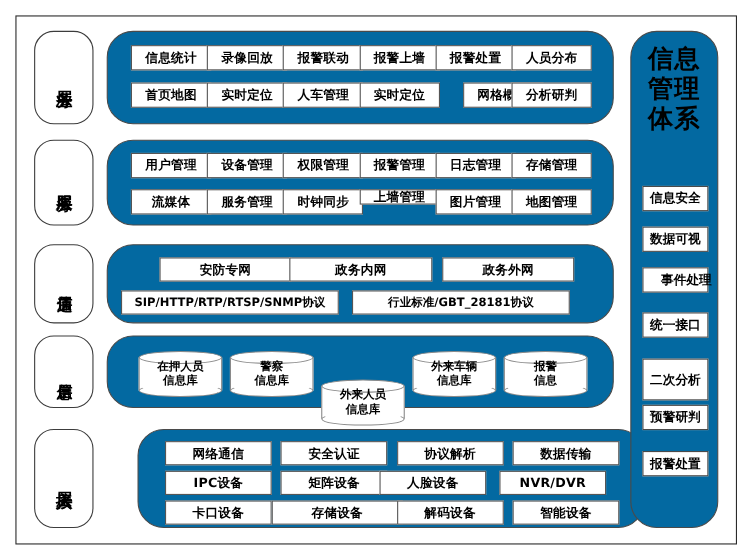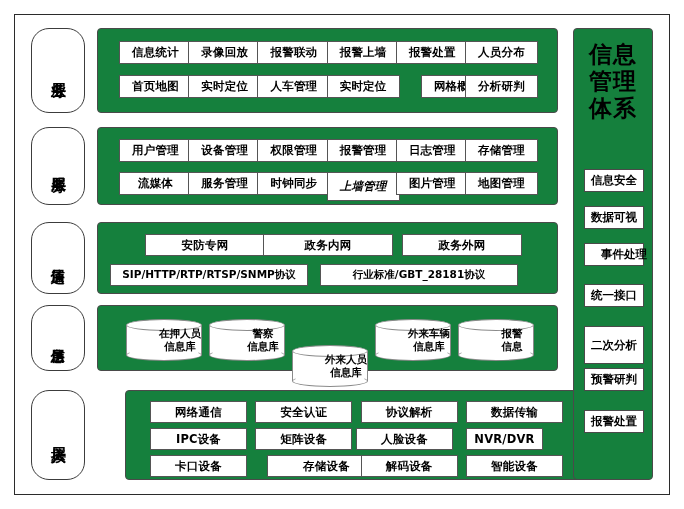--- a/index.html
+++ b/index.html
@@ -31,22 +31,22 @@
     border: 1.5px solid #2b2b2b;
     box-sizing: border-box;
     background: #ffffff;
   }
 
   
   .rounded-box {
     position: absolute;
     box-sizing: border-box;
     border: 1.4px solid #4a4a4a;
-    border-radius: 4px;
-    background: #15803d;
+    border-radius: 24px;
+    background: #0369a1;
   }
 
   
   .layer-label {
     position: absolute;
     box-sizing: border-box;
     border: 1.4px solid #3c3c3c;
     border-radius: 18px;
     background: #ffffff;
     display: flex;
@@ -130,21 +130,20 @@
     display: flex;
     flex-direction: column;
     align-items: center;
     justify-content: center;
     font-size: 10.5px;
     font-weight: bold;
     color: #000000;
     line-height: 1.25;
     text-align: center;
     white-space: nowrap;
-    padding-left: 16px;
   }
 
   
   .side-title {
     position: absolute;
     left: 0;
     top: 12px;
     width: 100%;
     text-align: center;
     font-size: 23px;
@@ -257,21 +256,21 @@
 
     <div class="item-box" style="left:21px; top:44px; width:73px; height:23px;">
         <span>流媒体</span>
       </div>
     <div class="item-box" style="left: 90.2px; top: 44px; width: 73px; height: 23px;">
         <span>服务管理</span>
       </div>
     <div class="item-box" style="left: 159.4px; top: 44px; width: 73px; height: 23px;">
         <span>时钟同步</span>
       </div>
-    <div class="item-box" style="left: 228.6px; top: 44px; width: 73px; height: 29px; font-style: italic;">
+    <div class="item-box" style="left: 228.6px; top: 44px; width: 73px; height: 14px;">
         <span>上墙管理</span>
       </div>
     <div class="item-box" style="left: 297.8px; top: 44px; width: 73px; height: 23px;">
         <span>图片管理</span>
       </div>
     <div class="item-box" style="left: 367px; top: 44px; width: 73px; height: 23px;">
         <span>地图管理</span>
       </div>
   </div>
 
@@ -359,31 +358,31 @@
     <div class="item-box" style="left: 340px; top: 10px; width: 97px; height: 22px;">
         <span>数据传输</span>
       </div>
 
     <div class="item-box" style="left:24px; top:37px; width:97px; height:22px;">
         <span>IPC设备</span>
       </div>
     <div class="item-box" style="left: 129.333px; top: 37px; width: 97px; height: 22px;">
         <span>矩阵设备</span>
       </div>
-    <div class="item-box" style="left: 230px; top: 37px; width: 97px; height: 22px;">
+    <div class="item-box" style="left: 219px; top: 37px; width: 97px; height: 22px;">
         <span>人脸设备</span>
       </div>
-    <div class="item-box" style="left: 340px; top: 37px; width: 77px; height: 22px;">
+    <div class="item-box" style="left: 328px; top: 37px; width: 97px; height: 22px;">
         <span>NVR/DVR</span>
       </div>
 
     <div class="item-box" style="left:24px; top:64px; width:97px; height:22px;">
         <span>卡口设备</span>
       </div>
-    <div class="item-box" style="left: 141px; top: 64px; width: 119px; height: 22px;">
+    <div class="item-box" style="left: 121px; top: 64px; width: 119px; height: 22px;">
         <span>存储设备</span>
       </div>
     <div class="item-box" style="left: 234.667px; top: 64px; width: 97px; height: 22px;">
         <span>解码设备</span>
       </div>
     <div class="item-box" style="left: 340px; top: 64px; width: 97px; height: 22px;">
         <span>智能设备</span>
       </div>
   </div>
 

